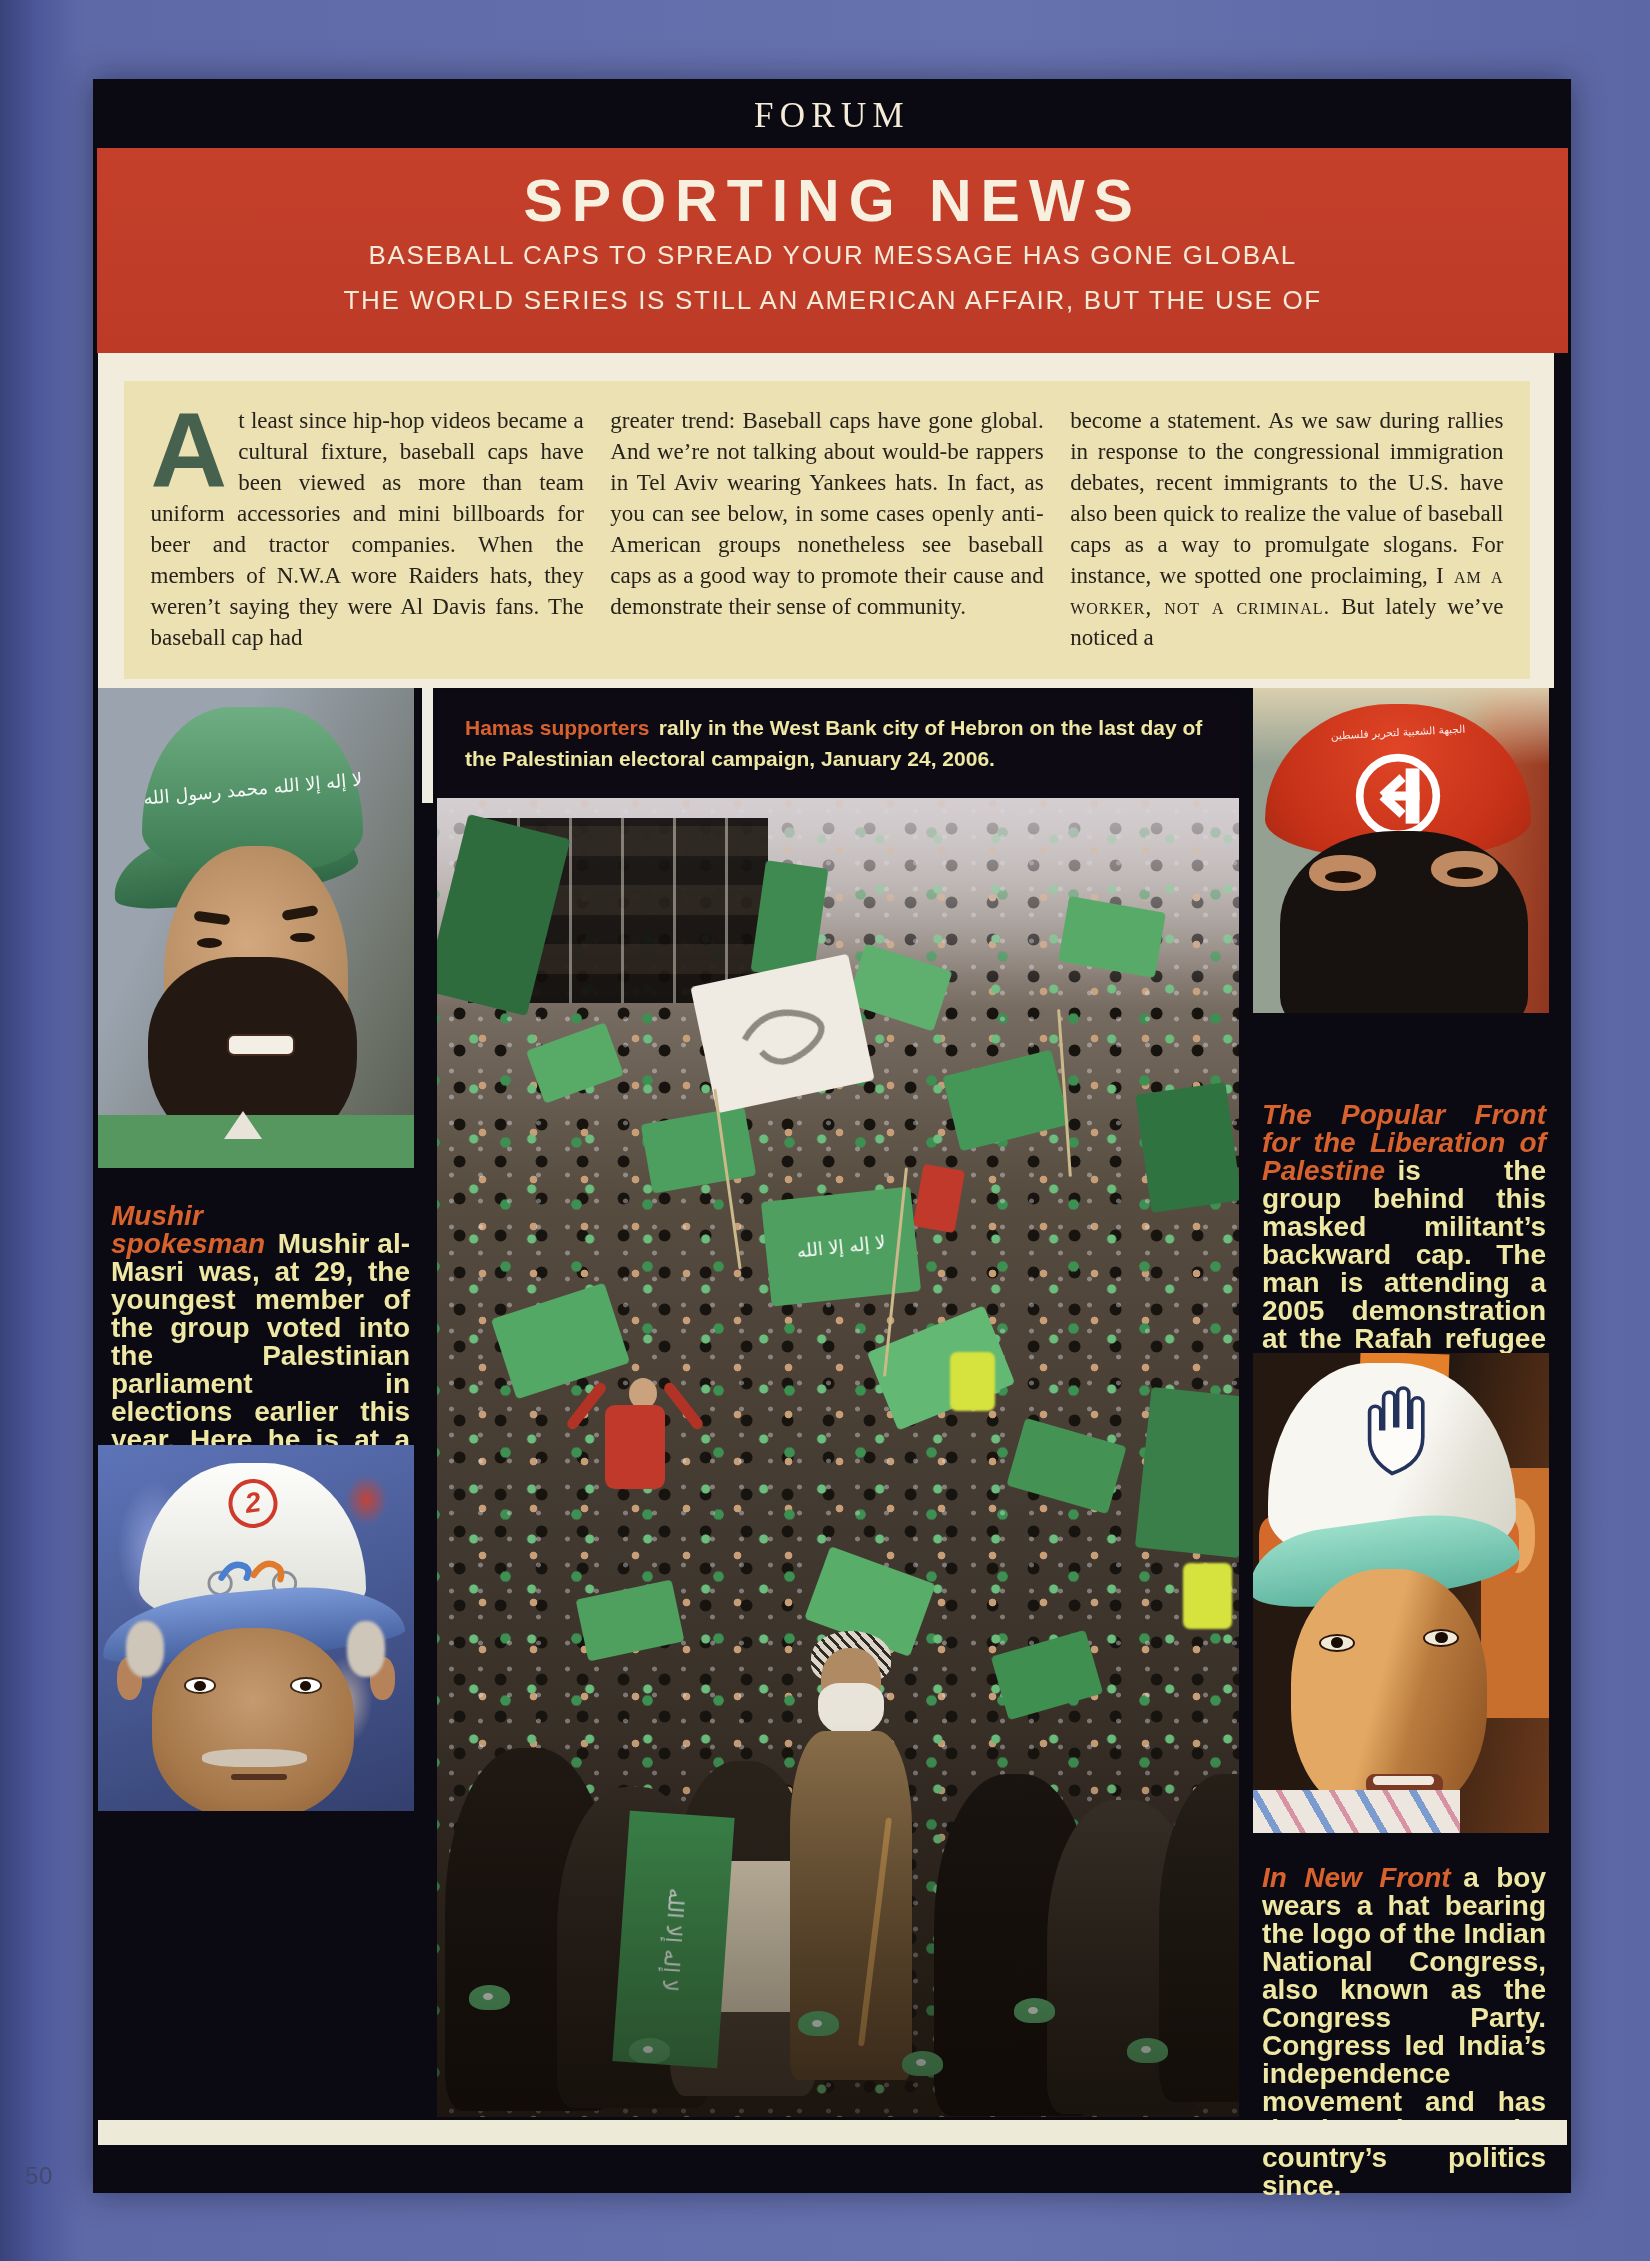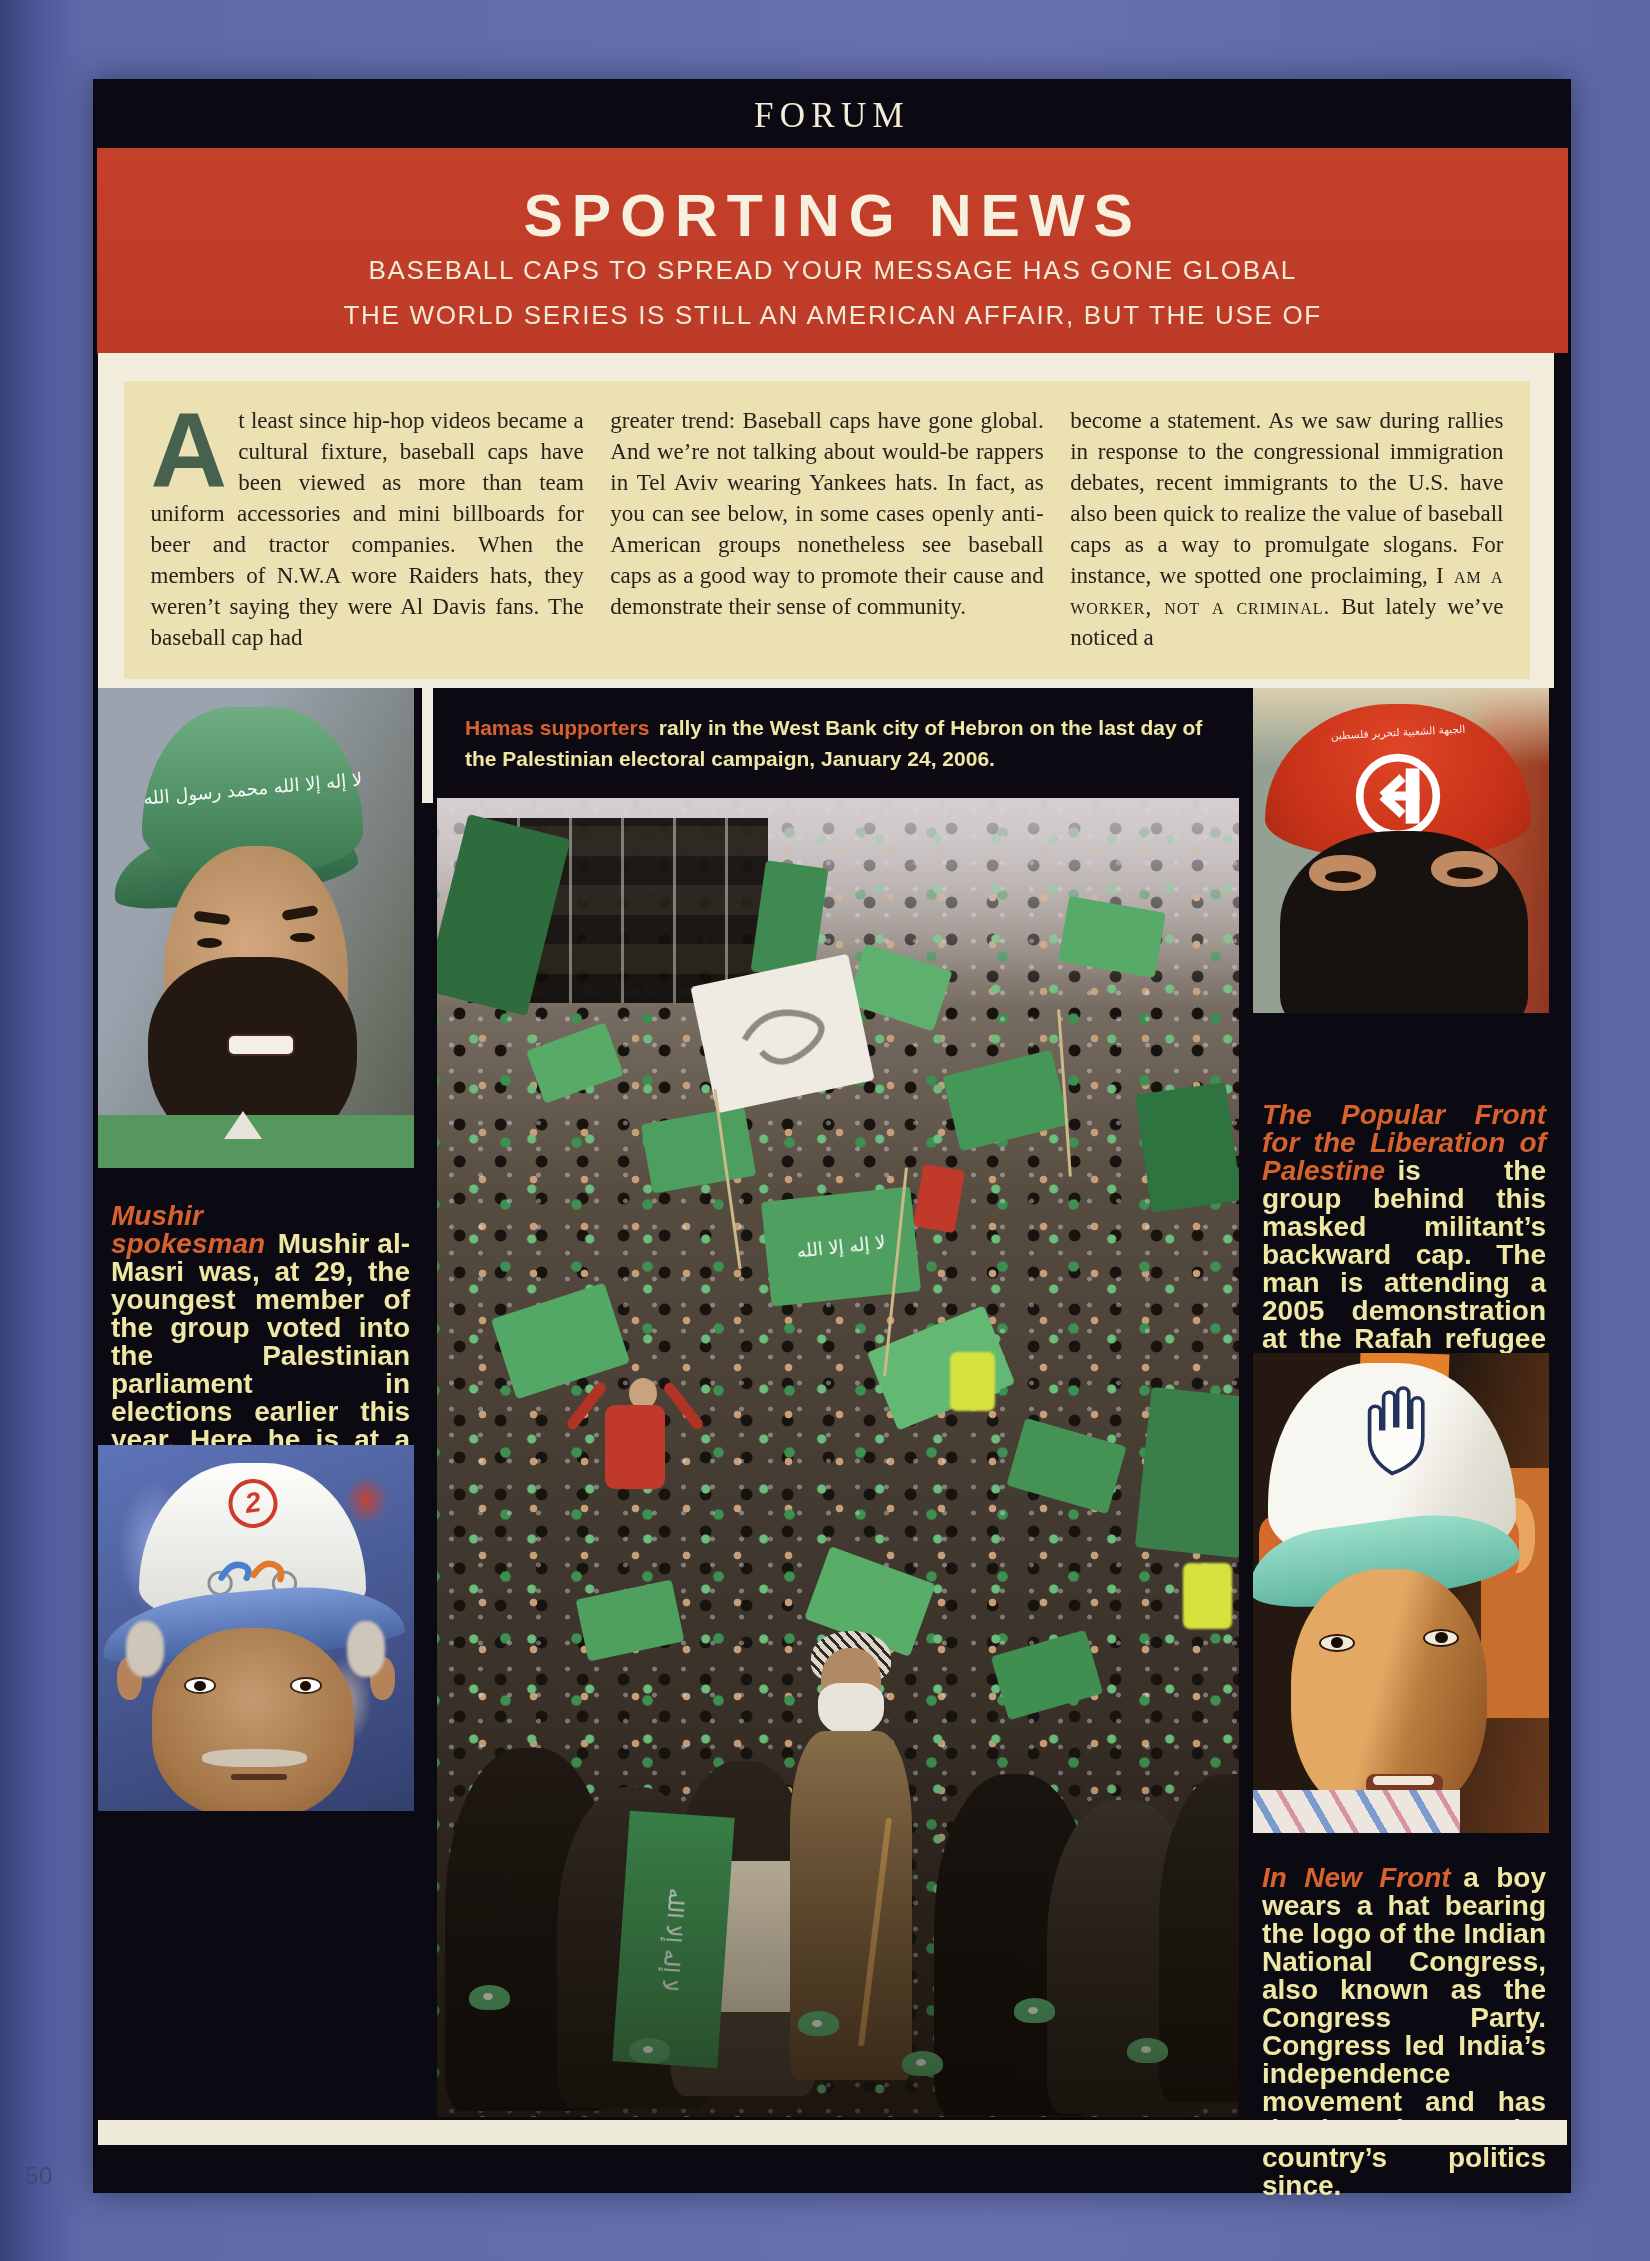--- a/index.html
+++ b/index.html
@@ -9,21 +9,21 @@
   
   .page{position:absolute;left:93px;top:79px;width:1478px;height:2114px;background:#0b0911;
     box-shadow:0 0 31px rgba(10,10,30,.45);}
   .pagenum{position:absolute;left:25px;top:2162px;font-size:24px;color:#434a6e;letter-spacing:0.7px;}
   
   .kicker{position:absolute;left:0;top:0;width:100%;height:69px;text-align:center;
     font-family:"Liberation Serif",serif;font-size:35px;letter-spacing:6.3px;color:#f4ecd9;line-height:73px;}
   
   .banner{position:absolute;left:4.2px;top:69px;width:1471px;height:205px;background:linear-gradient(#c4402b,#bd3a26);
     text-align:center;color:#f7f0df;}
-  .banner .title{margin-top:36px;font-size:59px;font-weight:bold;letter-spacing:9px;line-height:64px;}
+  .banner .title{margin-top:21px;font-size:59px;font-weight:bold;letter-spacing:9px;line-height:64px;}
   .banner .deck{font-size:26px;letter-spacing:1.7px;line-height:45px;color:#f3ead8;}
   
   .paperband{position:absolute;left:4.9px;top:274px;width:1456px;height:335px;background:#f1ecdc;}
   .cream{position:absolute;left:31px;top:302px;width:1406px;height:298px;background:#ebe1b2;}
   .cols{display:flex;gap:26.5px;padding:24px 26.5px 0 26.5px;}
   .col{flex:1;font-family:"Liberation Serif",serif;font-size:23px;line-height:31px;color:#27221c;text-align:justify;}
   .dropcap{float:left;font-family:"Liberation Sans",sans-serif;font-weight:bold;font-size:106px;line-height:77px;
     color:#47614f;margin:7px 11.2px 0 0;}
   .sc{font-variant:small-caps;letter-spacing:1px;}
   

